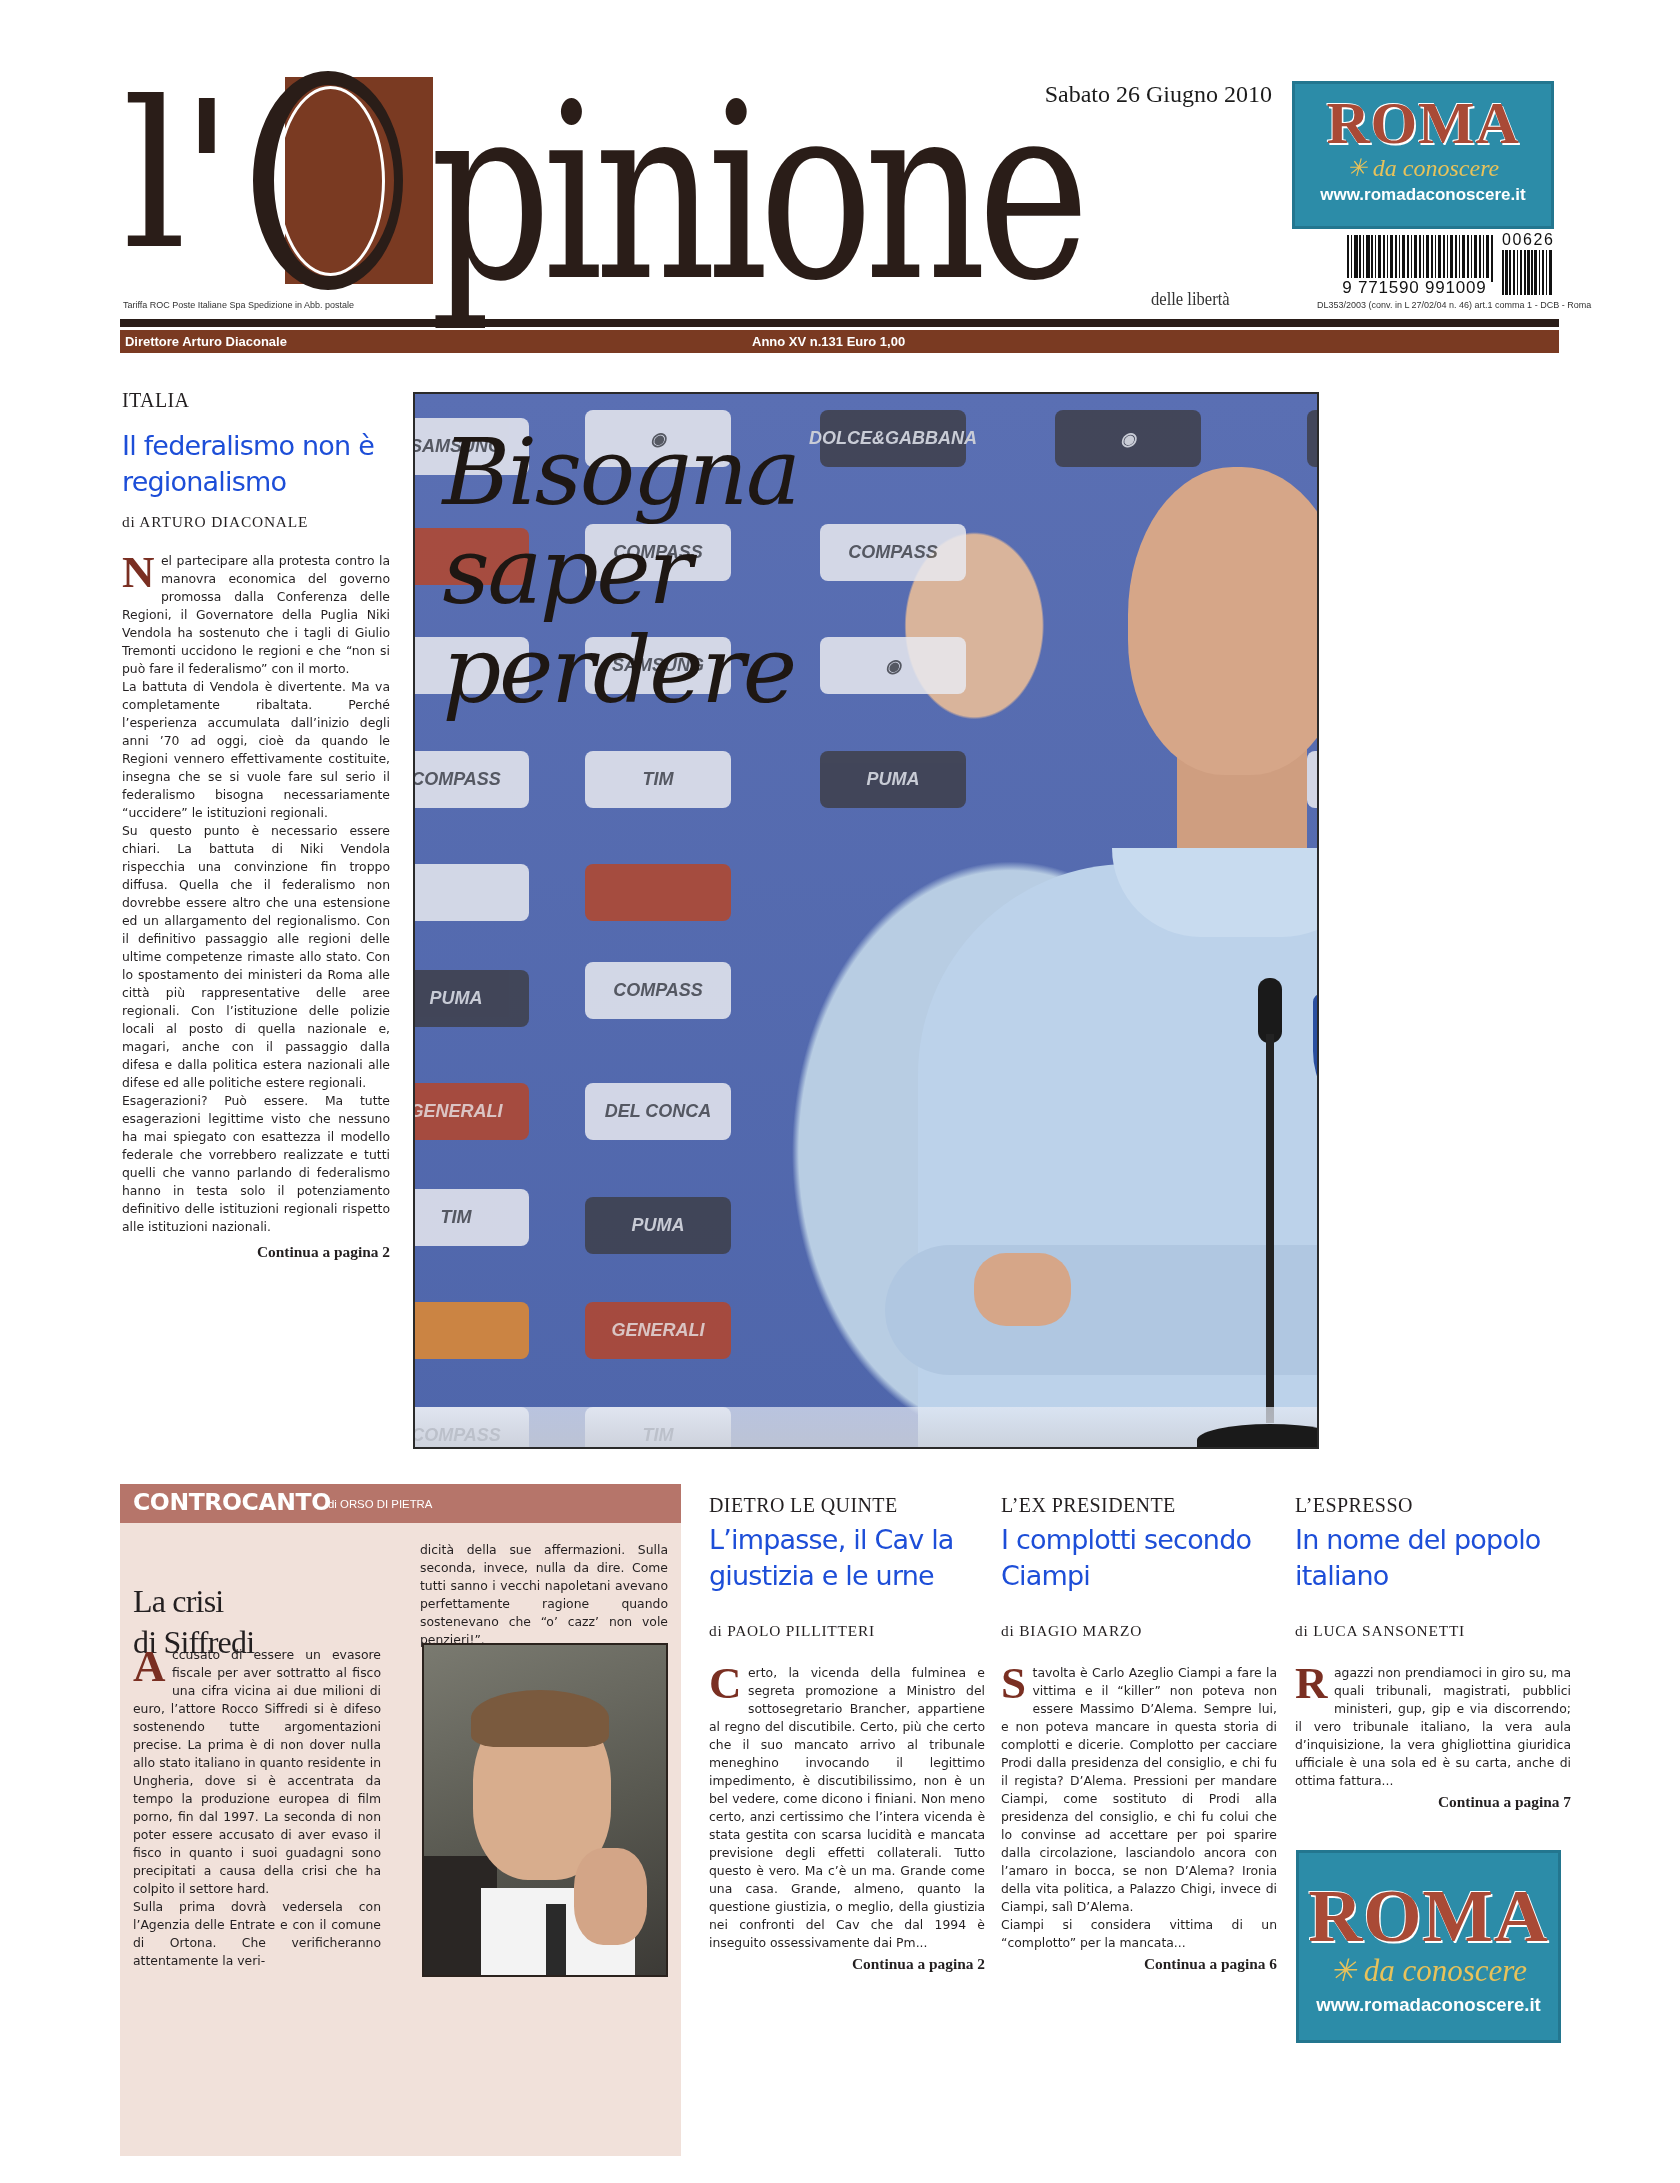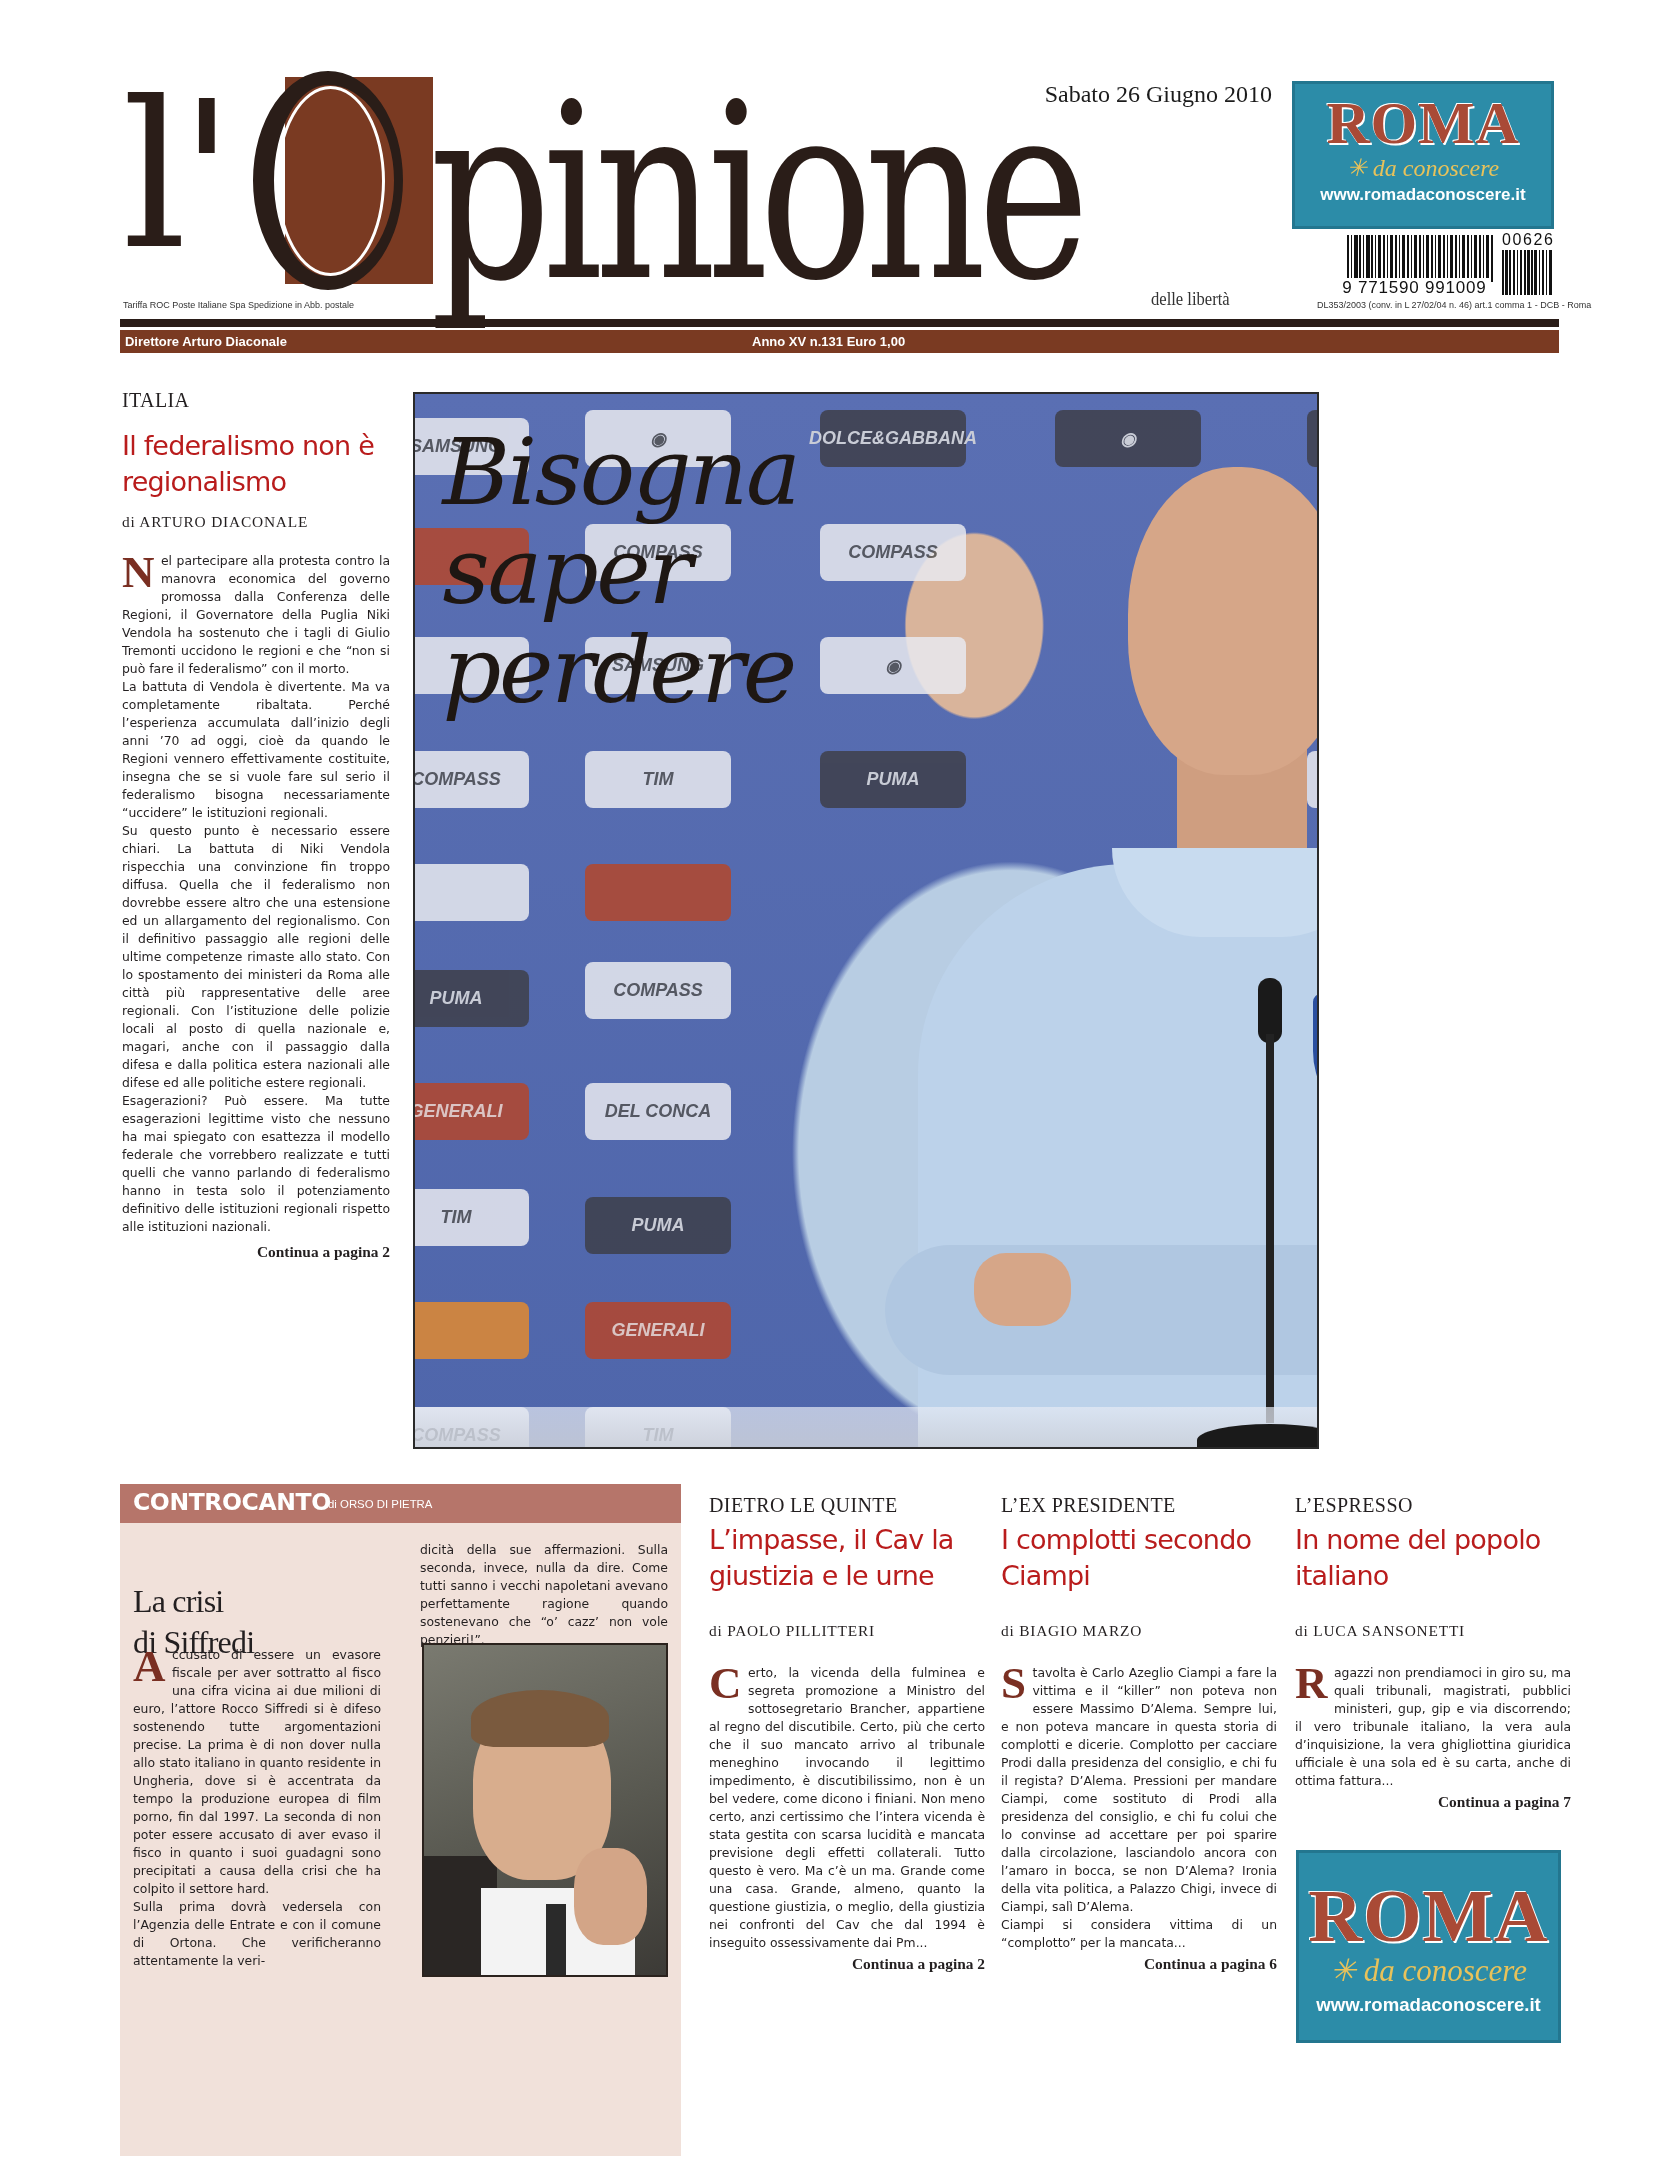--- a/index.html
+++ b/index.html
@@ -32,21 +32,21 @@
   .barcode-num { left: 1339px; top: 278px; font-family: "Liberation Sans", sans-serif; font-size: 17px; color: #111; background: #fff; letter-spacing: 0.8px; padding: 0 3.2px; }
   .barcode-num2 { left: 1502px; top: 231px; font-family: "Liberation Sans", sans-serif; font-size: 16px; color: #111; letter-spacing: 1.6px; }
 
   .rule-dark { left: 120px; top: 319px; width: 1439px; height: 8px; background: #2a1d18; }
   .bar-brown { left: 120px; top: 330px; width: 1439px; height: 23px; background: #7a3a22; color: #ffffff; font-family: "Liberation Sans", sans-serif; font-weight: bold; font-size: 13px; line-height: 23px; }
   .bar-brown .director { position: absolute; left: 4.9px; top: 0; }
   .bar-brown .issue { position: absolute; left: 632px; top: 0; }
 
   
   .kicker { font-family: "Liberation Serif", serif; font-size: 20px; color: #231f20; letter-spacing: 0.4px; }
-  .headline { font-family: "DejaVu Sans", sans-serif; font-size: 27px; line-height: 36px; color: #b91c1c; letter-spacing: -0.8px; }
+  .headline { font-family: "DejaVu Sans", sans-serif; font-size: 27px; line-height: 36px; color: #1d4ed8; letter-spacing: -0.8px; }
   .byline { font-family: "Liberation Serif", serif; font-size: 15.4px; color: #231f20; letter-spacing: 0.8px; }
   .body-text { font-family: "DejaVu Sans", sans-serif; font-size: 12.4px; line-height: 18px; color: #231f20; text-align: justify; hyphens: manual; }
   .body-text p { margin: 0; }
   .dropcap { float: left; font-family: "Liberation Serif", serif; font-weight: bold; font-size: 45px; line-height: 36px; color: #7a2f22; margin: 1.6px 6.5px 0 0; }
   .continua { font-family: "Liberation Serif", serif; font-weight: bold; font-size: 15.4px; color: #231f20; text-align: right; }
 
   .lead-col { left: 122px; top: 389px; width: 268px; }
   .lead-col .kicker { margin-bottom: 16px; }
   .lead-col .headline { margin-bottom: 13px; }
   .lead-col .byline { margin-bottom: 21px; }

